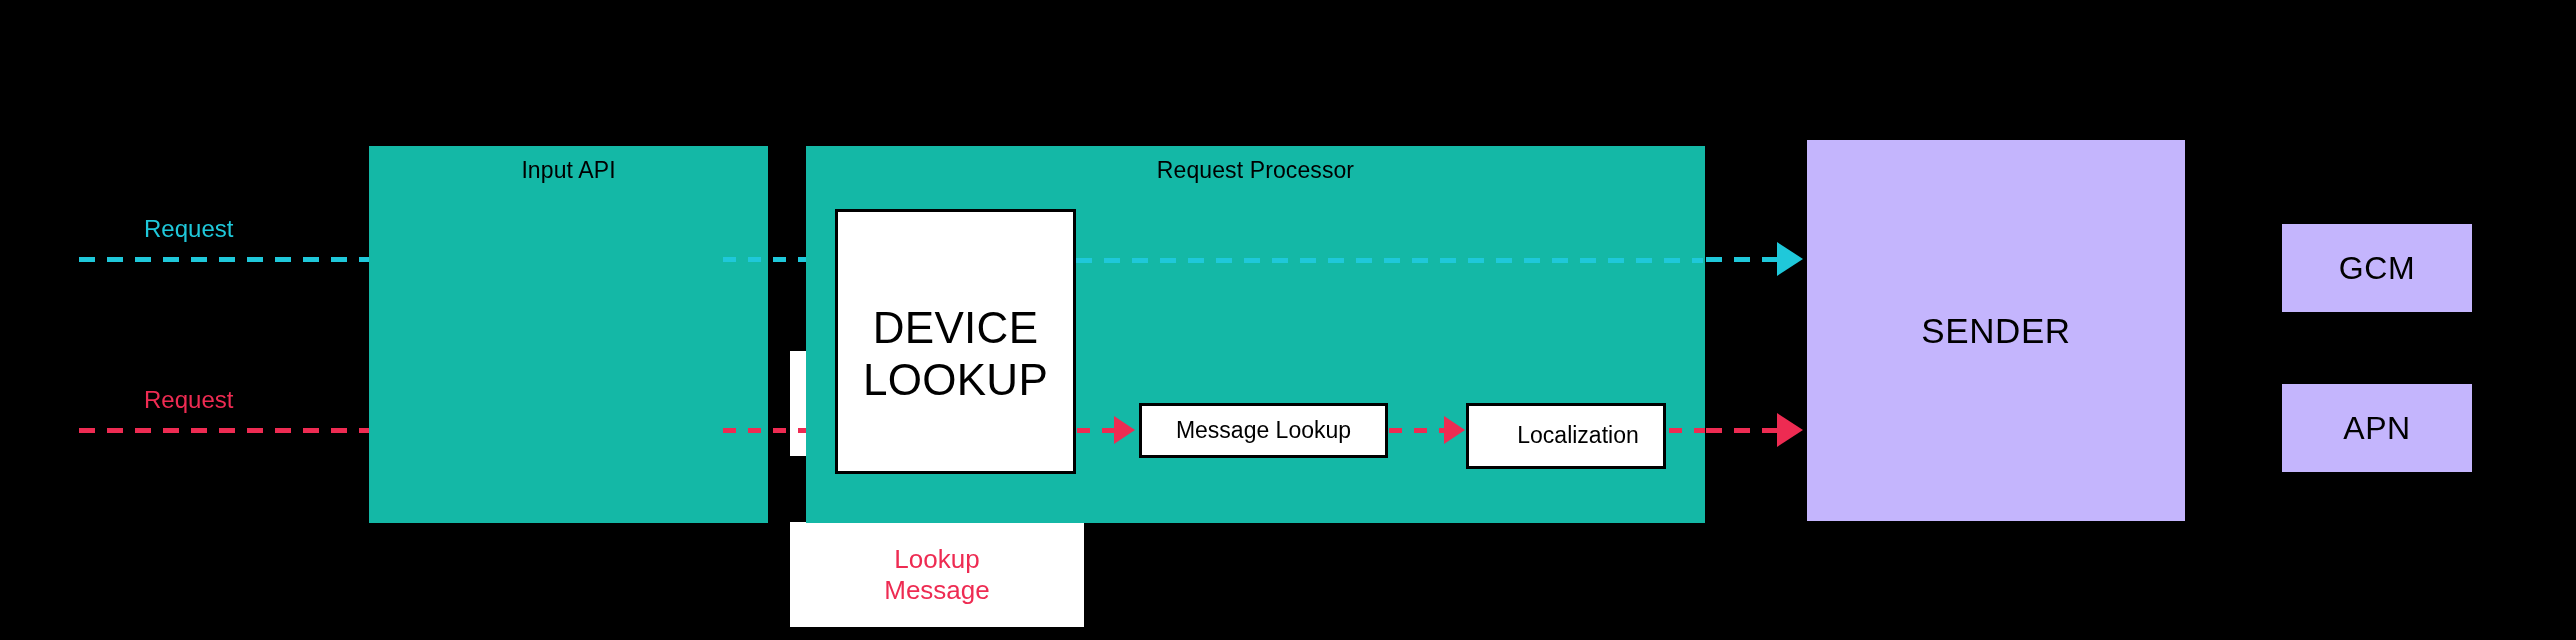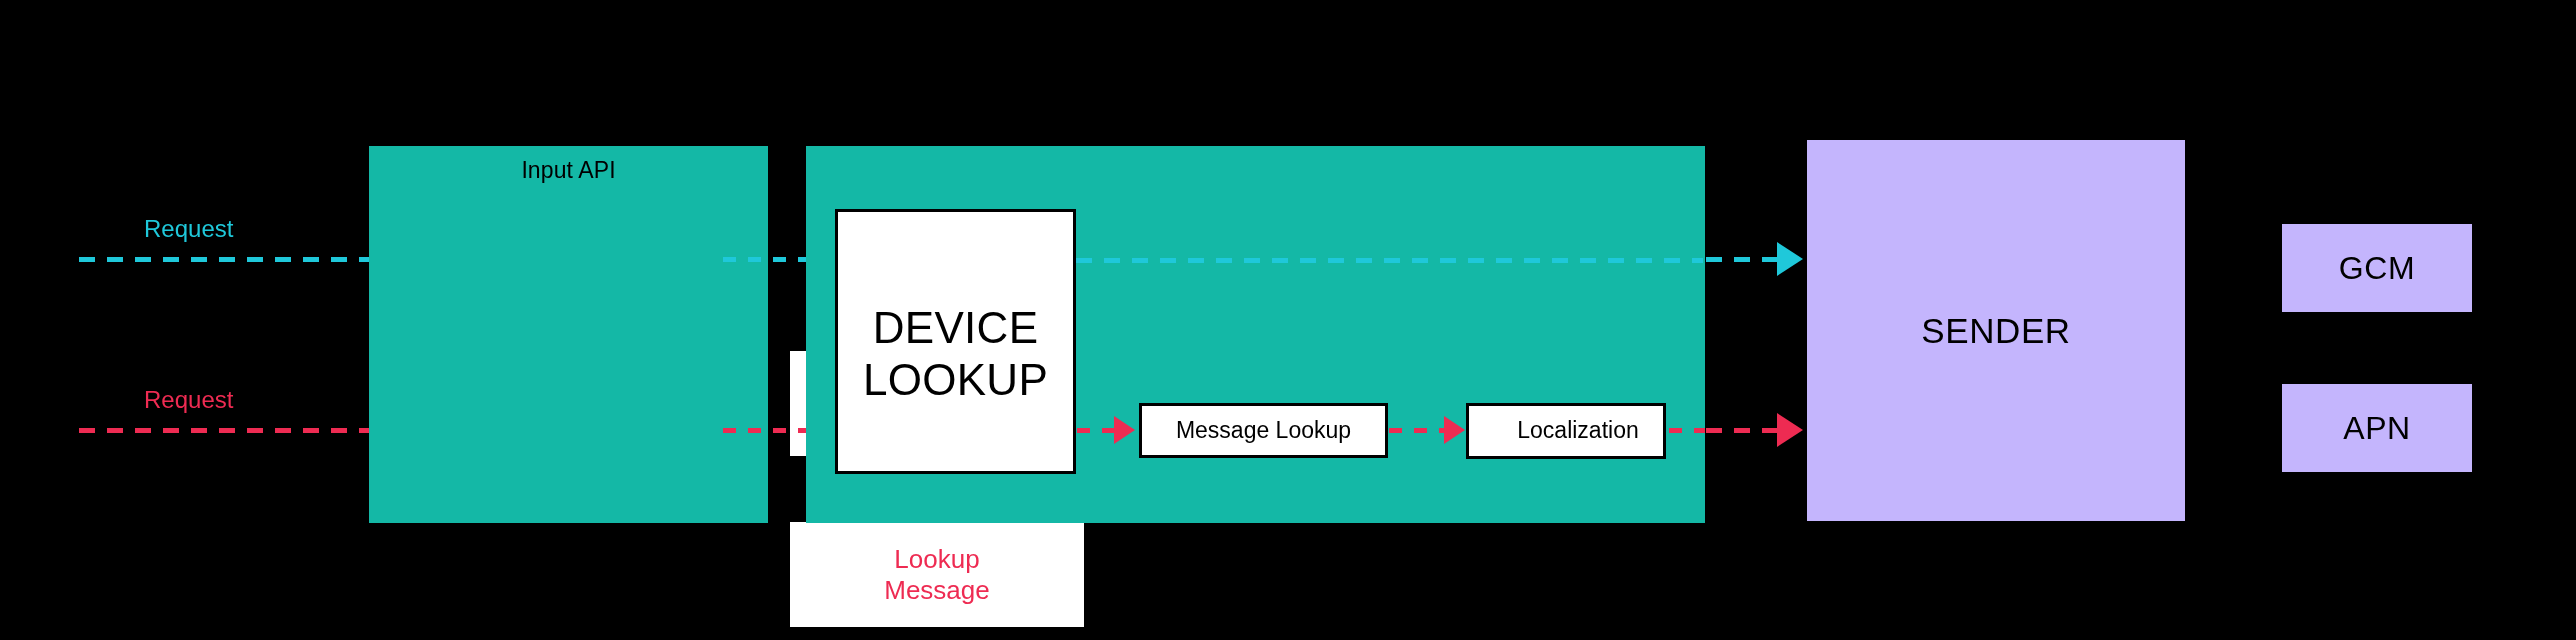--- a/index.html
+++ b/index.html
@@ -86,21 +86,21 @@
     margin-top: 24px;
   }
 
   
   #message-lookup-box {
     left: 1139px; top: 403px; width: 249px; height: 55px;
   }
   #message-lookup-box .obox-label { font-size: 23px; }
 
   #localization-box {
-    left: 1466px; top: 403px; width: 200px; height: 56px; padding-left: 24px;
+    left: 1466px; top: 403px; width: 200px; height: 66px; padding-left: 24px;
   }
   #localization-box .obox-label { font-size: 23px; }
 
   
   .fbox {
     position: absolute;
     background: #c4b5fd;
     display: flex;
     align-items: center;
     justify-content: center;
@@ -191,20 +191,21 @@
     </div>
   </div>
 
   <div class="dash short cyan" style="left:723px; top:257px; width:85px;"></div>
   <div class="arrow cyan" style="left:808px; top:242px;"></div>
 
   <div class="dash short red" style="left:723px; top:428px; width:85px;"></div>
   <div class="arrow red" style="left:808px; top:413px;"></div>
 
   <div class="panel" id="request-proc-panel">
+    <div class="panel-title" id="request-proc-title">Request Processor</div>
 
     <div class="obox" id="device-lookup-box" style="left:29px; top:63px;">
       <div class="obox-label">DEVICE
 LOOKUP</div>
     </div>
 
     <div class="obox" id="message-lookup-box" style="left:333px; top:257px;">
       <div class="obox-label">Message Lookup</div>
     </div>
 

